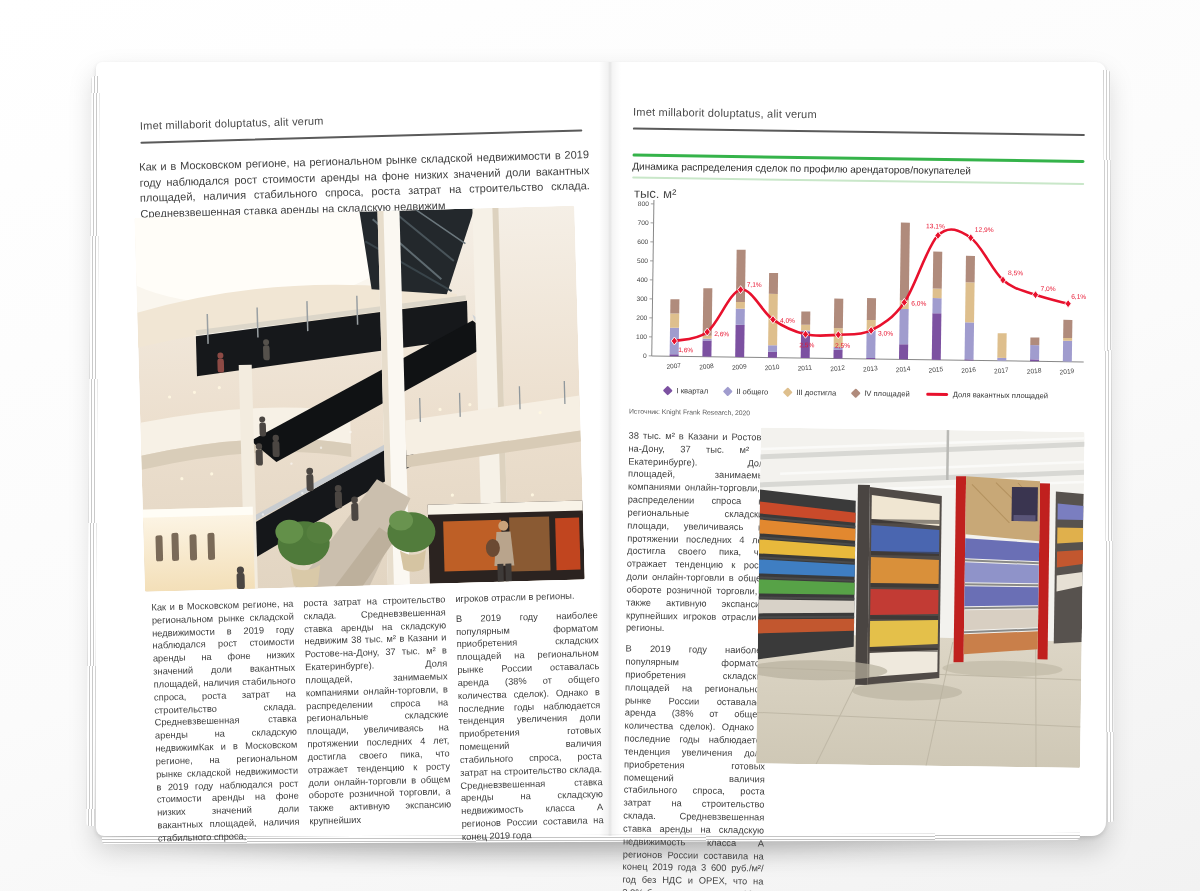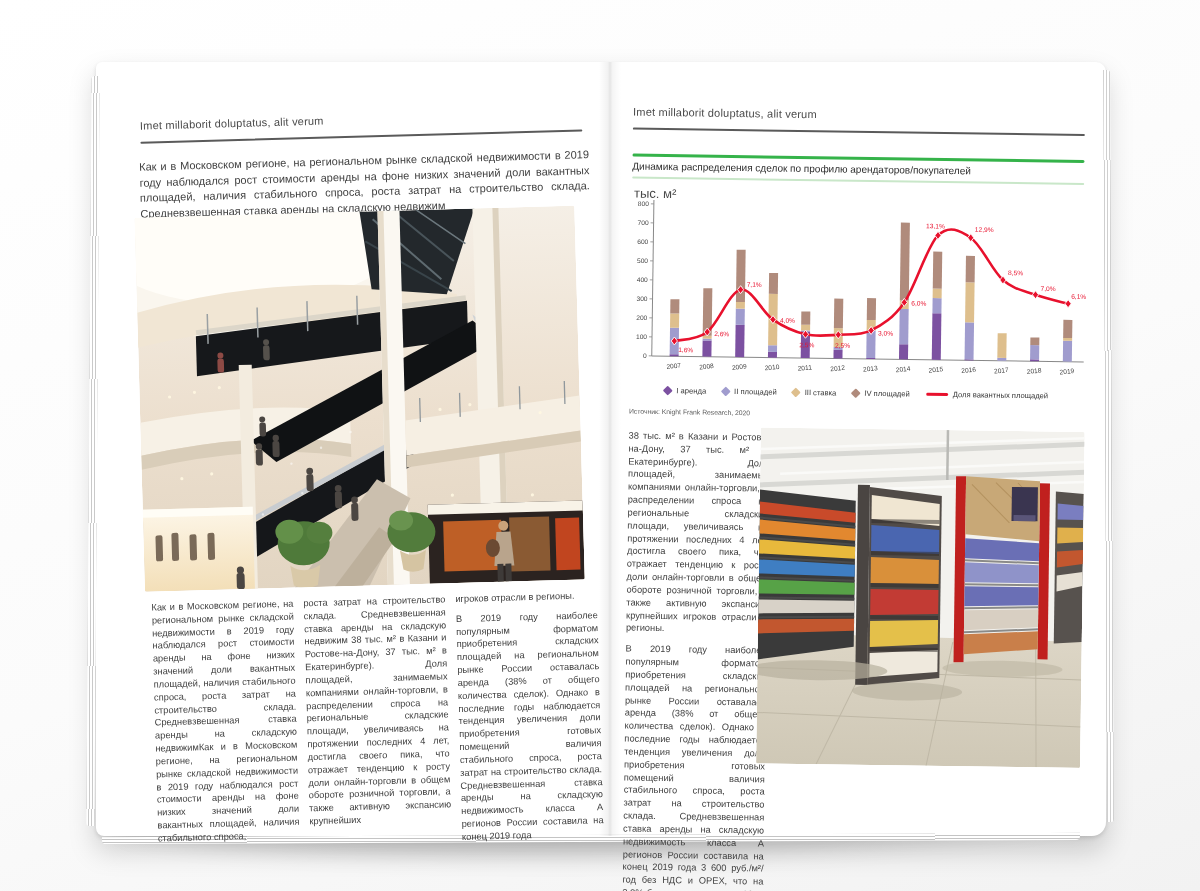--- a/index.html
+++ b/index.html
@@ -357,29 +357,29 @@
         <text x="381.07692307692304" y="74.25" font-size="6.6" fill="#e8112d" font-family="&quot;Liberation Sans&quot;,sans-serif">8,5%</text>
         <path d="M408.8461538461538,89.5 L411.94615384615383,93.5 L408.8461538461538,97.5 L405.7461538461538,93.5 Z" fill="#e8112d" stroke="#fff" stroke-width="0.9"></path>
         <text x="413.8461538461538" y="89.5" font-size="6.6" fill="#e8112d" font-family="&quot;Liberation Sans&quot;,sans-serif">7,0%</text>
         <path d="M441.6153846153846,98.05000000000001 L444.7153846153846,102.05000000000001 L441.6153846153846,106.05000000000001 L438.51538461538456,102.05000000000001 Z" fill="#e8112d" stroke="#fff" stroke-width="0.9"></path>
         <text x="444.6153846153846" y="97.05000000000001" font-size="6.6" fill="#e8112d" font-family="&quot;Liberation Sans&quot;,sans-serif">6,1%</text>
       </svg>
 
     <div class="legend" id="chart-legend" style="left:40px;top:326px;width:430px;">
         <span class="legend-item">
           <span class="legend-diamond" style="background: rgb(124, 81, 161);"></span>
-          <span>I аренда</span>
+          <span>I квартал</span>
         </span>
         <span class="legend-item">
           <span class="legend-diamond" style="background: rgb(160, 156, 206);"></span>
-          <span>II площадей</span>
+          <span>II общего</span>
         </span>
         <span class="legend-item">
           <span class="legend-diamond" style="background: rgb(222, 191, 141);"></span>
-          <span>III ставка</span>
+          <span>III достигла</span>
         </span>
         <span class="legend-item">
           <span class="legend-diamond" style="background: rgb(176, 139, 124);"></span>
           <span>IV площадей</span>
         </span>
         <span class="legend-item">
           <span class="legend-line" style="background: rgb(232, 17, 45);"></span>
           <span>Доля вакантных площадей</span>
         </span>
       </div>

